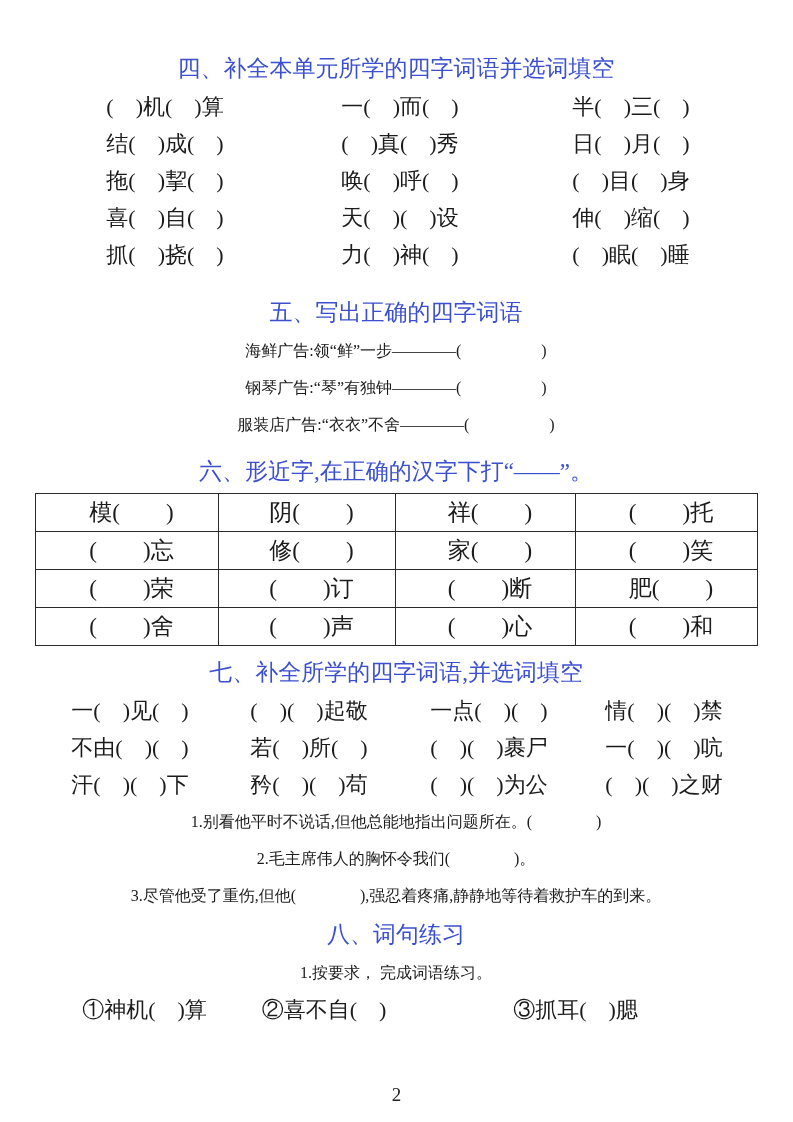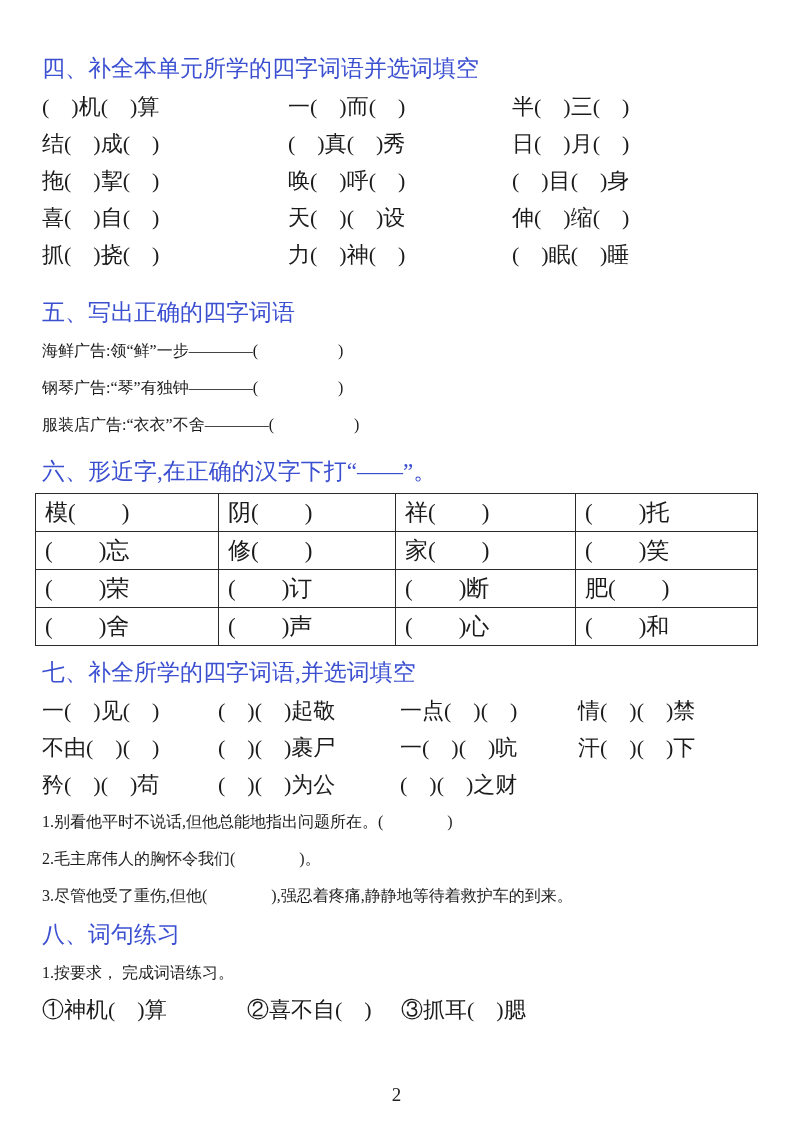--- a/index.html
+++ b/index.html
@@ -6,21 +6,21 @@
   body { background: #ffffff; }
   .page {
     position: relative;
     width: 793px;
     height: 1122px;
     background: #ffffff;
     color: #1b1b1b;
     font-family: "Liberation Serif", "DejaVu Serif", serif;
     overflow: hidden;
   }
-  .content { padding: 50px 43px 0 42px; }
+  .content { padding: 50px 43px 0 42px; text-align: center; }
 
   .heading {
     color: #3b4fd1;
     font-size: 23px;
     line-height: 38px;
     white-space: nowrap;
   }
   .h-s5 { margin-top: 21px; }
   .h-s6 { margin-top: 10px; }
   .h-s7 { margin-top: 8px; }
@@ -137,20 +137,21 @@
     </tbody>
       </table>
 
     <div class="heading h-s7">七、补全所学的四字词语,并选词填空</div>
     <div class="grid4">
       <span class="cell">一(　)见(　)</span>
       <span class="cell">(　)(　)起敬</span>
       <span class="cell">一点(　)(　)</span>
       <span class="cell">情(　)(　)禁</span>
       <span class="cell">不由(　)(　)</span>
+      <span class="cell">若(　)所(　)</span>
       <span class="cell">(　)(　)裹尸</span>
       <span class="cell">一(　)(　)吭</span>
       <span class="cell">汗(　)(　)下</span>
       <span class="cell">矜(　)(　)苟</span>
       <span class="cell">(　)(　)为公</span>
       <span class="cell">(　)(　)之财</span>
     </div>
 
     <div class="sentences">
       <div class="line">1.别看他平时不说话,但他总能地指出问题所在。(　　　　)</div>

